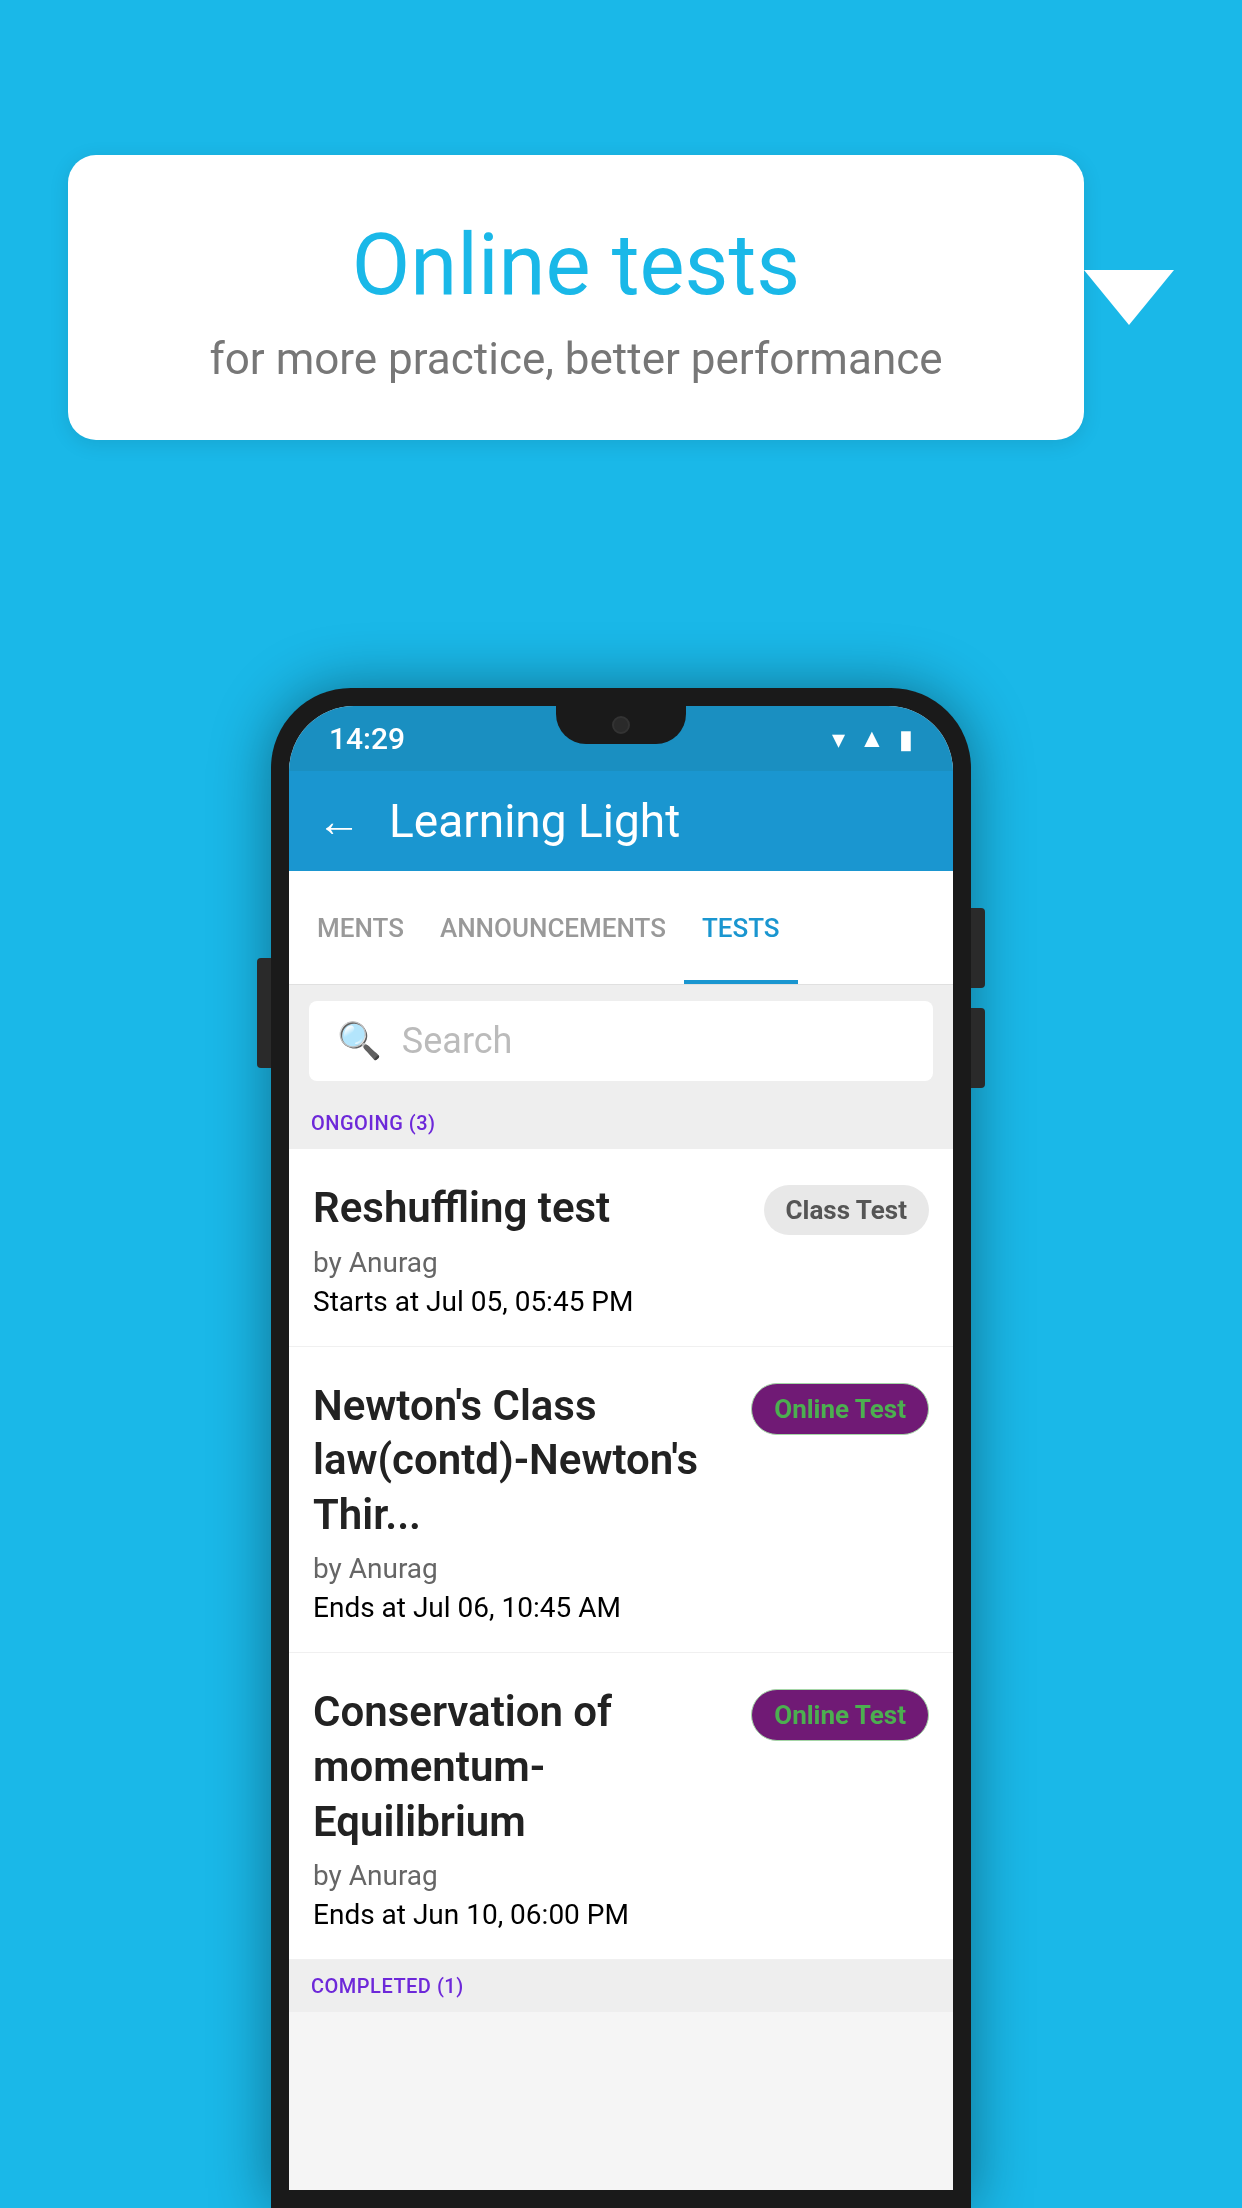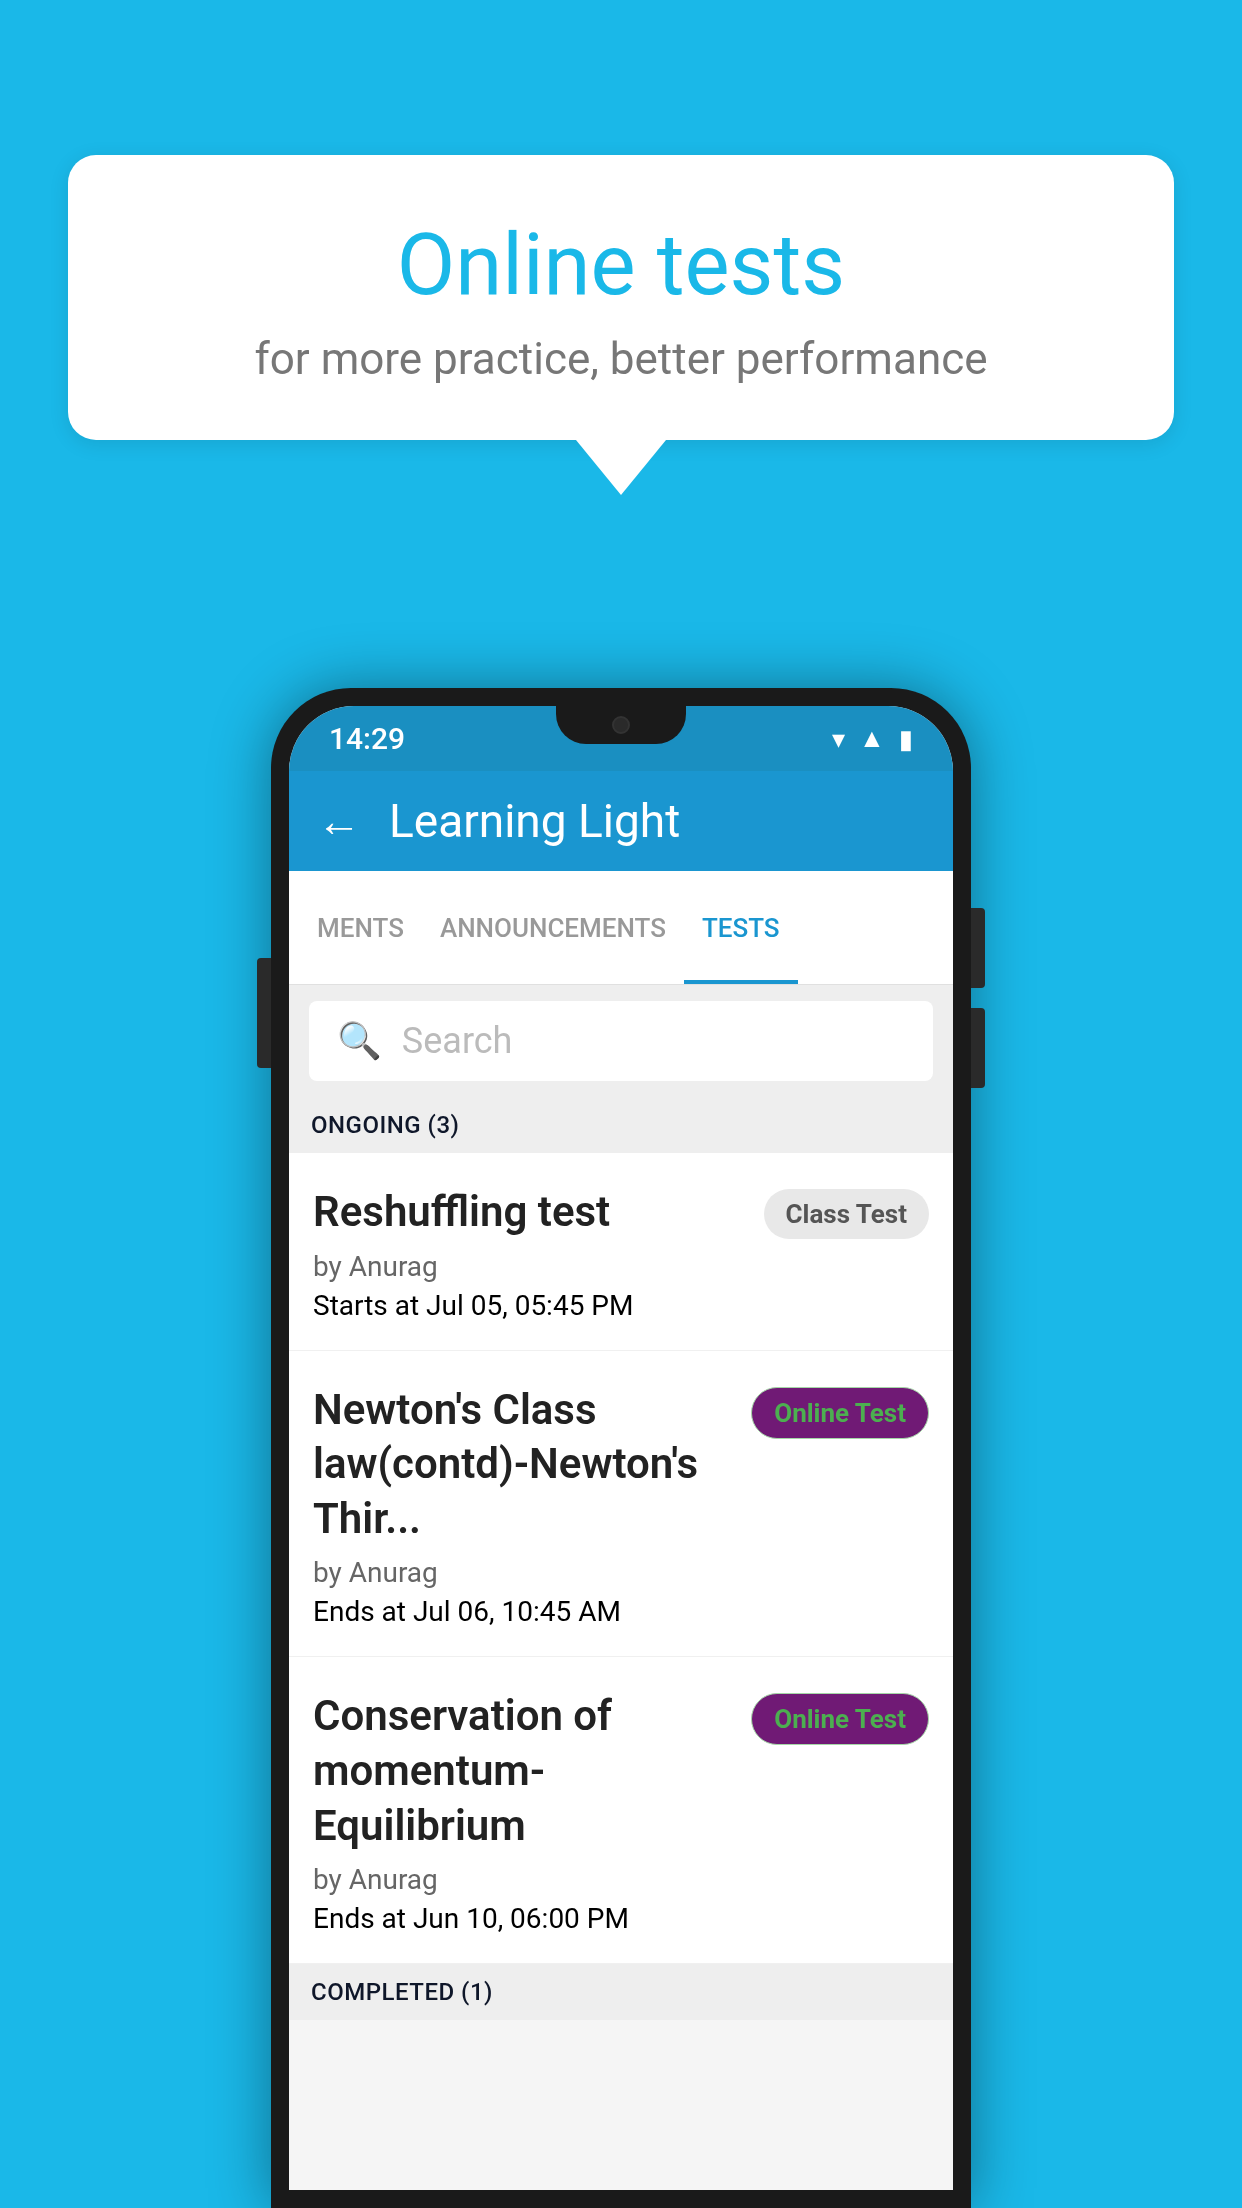--- a/index.html
+++ b/index.html
@@ -13,21 +13,21 @@
       position: relative;
     }
 
     
     .speech-bubble-container {
       position: absolute;
       top: 155px;
       left: 68px;
       right: 68px;
       display: flex;
-      flex-direction: column;
+      flex-direction: row;
       align-items: center;
     }
 
     .speech-bubble {
       background: white;
       border-radius: 28px;
       padding: 60px 60px 55px 60px;
       text-align: center;
       width: 100%;
       box-shadow: 0 4px 20px rgba(0,0,0,0.1);
@@ -211,22 +211,22 @@
     .search-placeholder {
       color: #bbb;
       font-size: 36px;
       text-align: right;
     }
 
     
     .section-header {
       background: #eeeeee;
       padding: 14px 22px;
-      font-size: 24px;
-      color: #0f172a;
+      font-size: 20px;
+      color: #6d28d9;
       font-weight: 500;
       letter-spacing: 0.5px;
     }
 
     
     .test-list {
       background: white;
     }
 
     .test-item {

